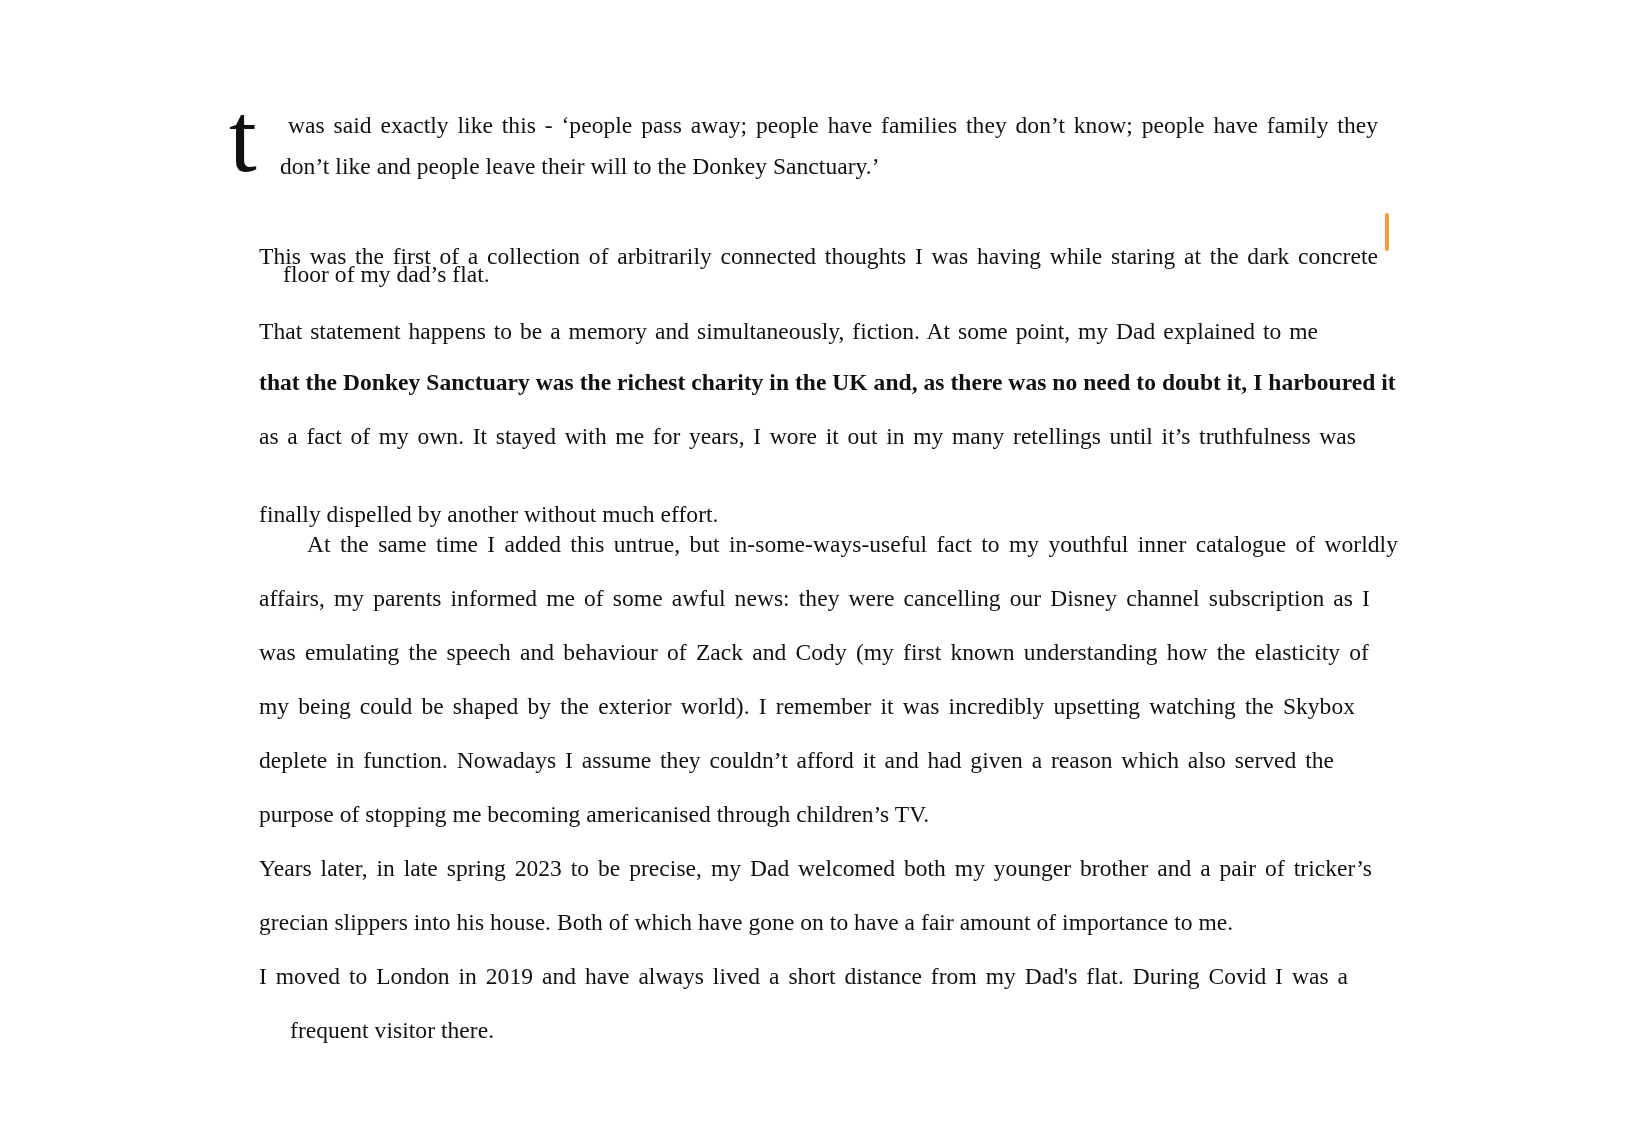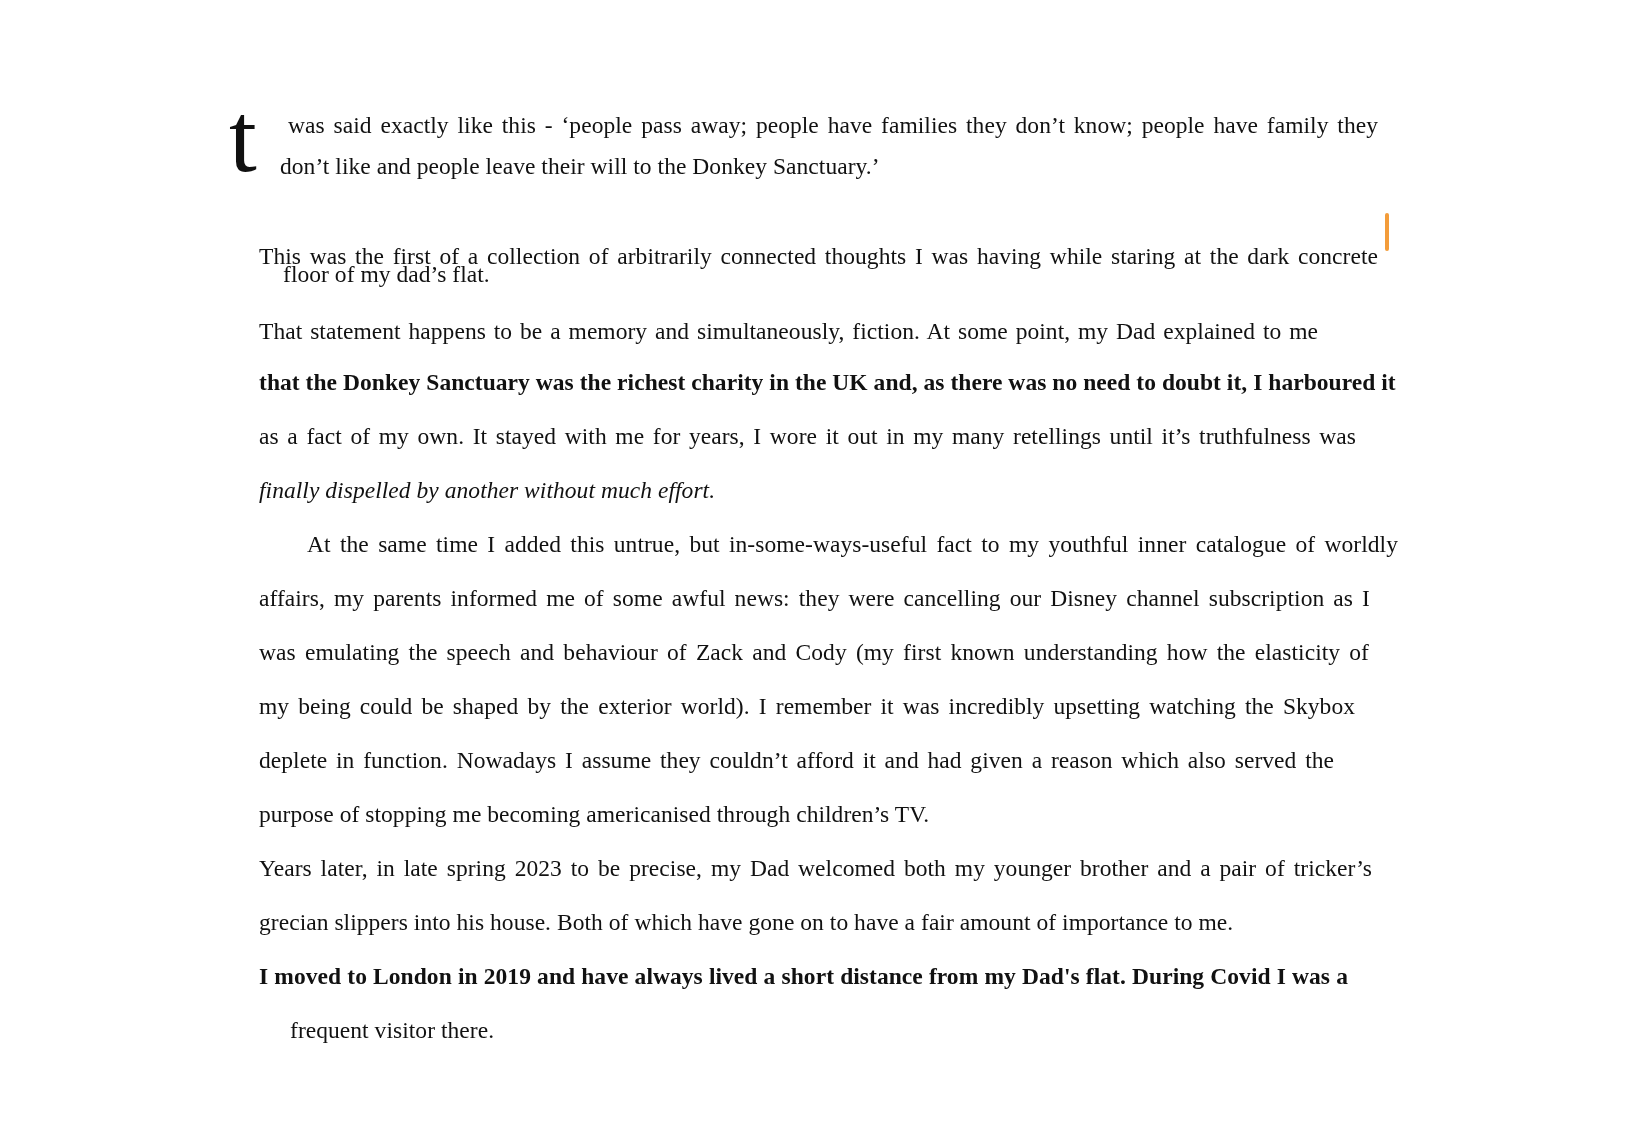--- a/index.html
+++ b/index.html
@@ -71,35 +71,35 @@
     <div class="line" style="top:206px; width:1119px;margin-top:36px;">This was the first of a collection of arbitrarily connected thoughts I was having while staring at the dark concrete</div>
     <div class="line last" style="top:260px;margin-left:24px;">floor of my dad’s flat.</div>
   </div>
 
   <div class="cursor" style="background: rgb(243, 156, 58);"></div>
 
   <div>
     <div class="line" style="top:317px; width:1059px;">That statement happens to be a memory and simultaneously, fiction. At some point, my Dad explained to me</div>
     <div class="line" style="top:368px; width:1118px;font-weight:bold;">that the Donkey Sanctuary was the richest charity in the UK and, as there was no need to doubt it, I harboured it</div>
     <div class="line" style="top:422px; width:1097px;">as a fact of my own. It stayed with me for years, I wore it out in my many retellings until it’s truthfulness was</div>
-    <div class="line last" style="top:476px;font-style:italic;">finally dispelled by another without much effort.</div>
+    <div class="line last" style="top:500px;">finally dispelled by another without much effort.</div>
   </div>
 
   <div>
     <div class="line" style="top:530px; width:1091px;margin-left:48px;">At the same time I added this untrue, but in-some-ways-useful fact to my youthful inner catalogue of worldly</div>
     <div class="line" style="top:584px; width:1111px;">affairs, my parents informed me of some awful news: they were cancelling our Disney channel subscription as I</div>
     <div class="line" style="top:638px; width:1110px;">was emulating the speech and behaviour of Zack and Cody (my first known understanding how the elasticity of</div>
     <div class="line" style="top:692px; width:1096px;">my being could be shaped by the exterior world). I remember it was incredibly upsetting watching the Skybox</div>
     <div class="line" style="top:746px; width:1075px;">deplete in function. Nowadays I assume they couldn’t afford it and had given a reason which also served the</div>
     <div class="line last" style="top:800px;">purpose of stopping me becoming americanised through children’s TV.</div>
   </div>
 
   <div>
     <div class="line" style="top:854px; width:1113px;">Years later, in late spring 2023 to be precise, my Dad welcomed both my younger brother and a pair of tricker’s</div>
     <div class="line last" style="top:908px;">grecian slippers into his house. Both of which have gone on to have a fair amount of importance to me.</div>
   </div>
 
   <div>
-    <div class="line" style="top:962px; width:1089px;font-weight:bold;">I moved to London in 2019 and have always lived a short distance from my Dad's flat. During Covid I was a</div>
+    <div class="line" style="top:962px; width:1089px;">I moved to London in 2019 and have always lived a short distance from my Dad's flat. During Covid I was a</div>
     <div class="line last" style="top:1016px;margin-left:31px;">frequent visitor there.</div>
   </div>
 
 </div>
 
 </body></html>

